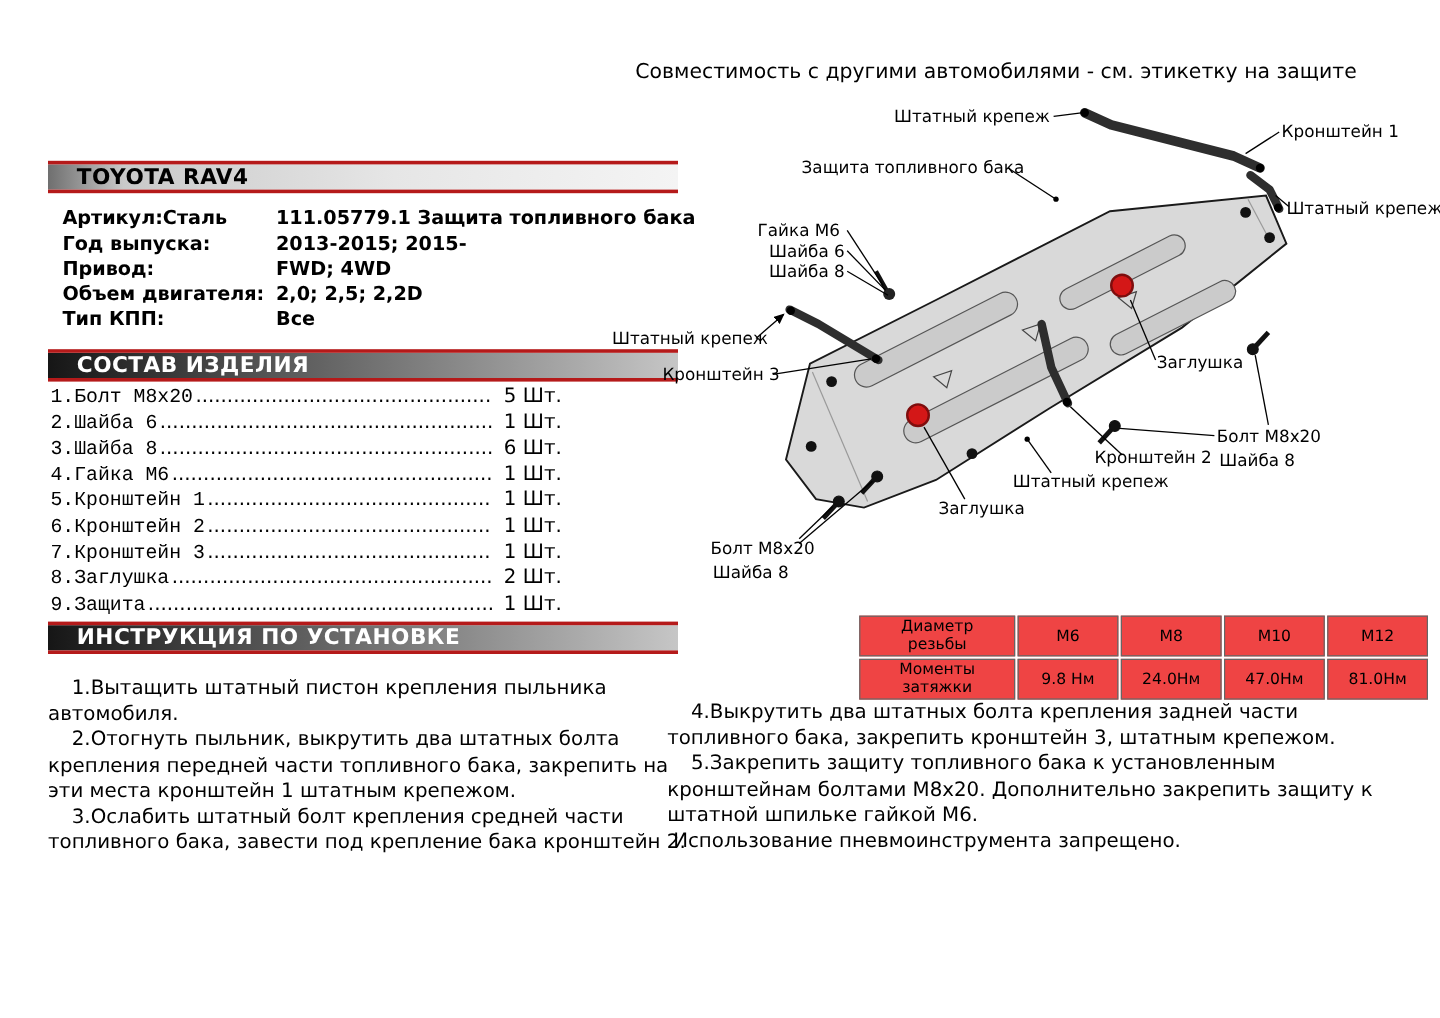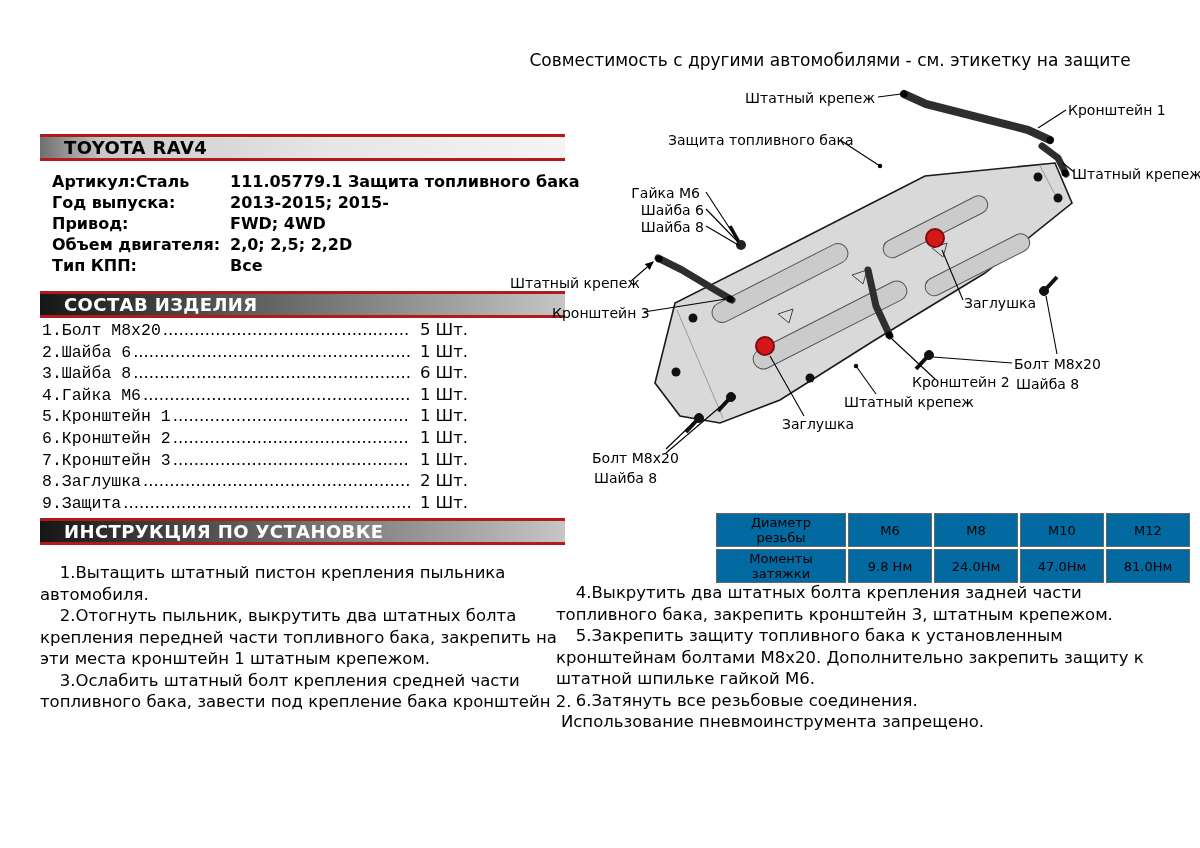--- a/index.html
+++ b/index.html
@@ -43,21 +43,21 @@
   .instr-col { position:absolute; top:562px; font-size:16.5px; line-height:21.5px; }
   #instr-left  { left:40px;  width:534px; }
   #instr-right { left:556px; width:602px;margin-top:20px; }
   .instr-col p { text-indent:1.2em; margin:0; }
   .instr-col p.note { text-indent:0.3em; }
   .torque {
     position:absolute; left:714px; top:511px;
     border-collapse:separate; border-spacing:2px; font-size:13px;
   }
   .torque td {
-    border:1px solid #666; background:#0369a1; text-align:center;
+    border:1px solid #666; background:#ef4444; text-align:center;
     padding:1px 12px; height:18px;
   }
   .torque td.tq-label { width:130px; }
   .torque td.tq-val { width:84px; }
   .diagram { position:absolute; left:480px; top:78px; width:720px; height:430px; }
   .diagram svg { position:absolute; left:0; top:0; }
   .dlabel { position:absolute; font-size:14px; white-space:nowrap; line-height:16px; }
   .dlabel.r { text-align:right; }
 </style>
 </head>
@@ -153,21 +153,20 @@
   </div>
 
   <div class="instr-col" id="instr-left">
     <p>1.Вытащить штатный пистон крепления пыльника автомобиля.</p>
     <p>2.Отогнуть пыльник, выкрутить два штатных болта крепления передней части топливного бака, закрепить на эти места кронштейн 1 штатным крепежом.</p>
     <p>3.Ослабить штатный болт крепления средней части топливного бака, завести под крепление бака кронштейн 2.</p>
   </div>
   <div class="instr-col" id="instr-right">
     <p>4.Выкрутить два штатных болта крепления задней части топливного бака, закрепить кронштейн 3, штатным крепежом.</p>
     <p>5.Закрепить защиту топливного бака к установленным кронштейнам болтами М8х20. Дополнительно закрепить защиту к штатной шпильке гайкой М6.</p>
-    <p>6.Затянуть все резьбовые соединения.</p>
     <p class="note">Использование пневмоинструмента запрещено.</p>
   </div>
 
   <table class="torque">
     <tbody>
         <tr>
       <td class="tq-label">Диаметр резьбы</td>
       <td class="tq-val">М6</td>
       <td class="tq-val">М8</td>
       <td class="tq-val">М10</td>

